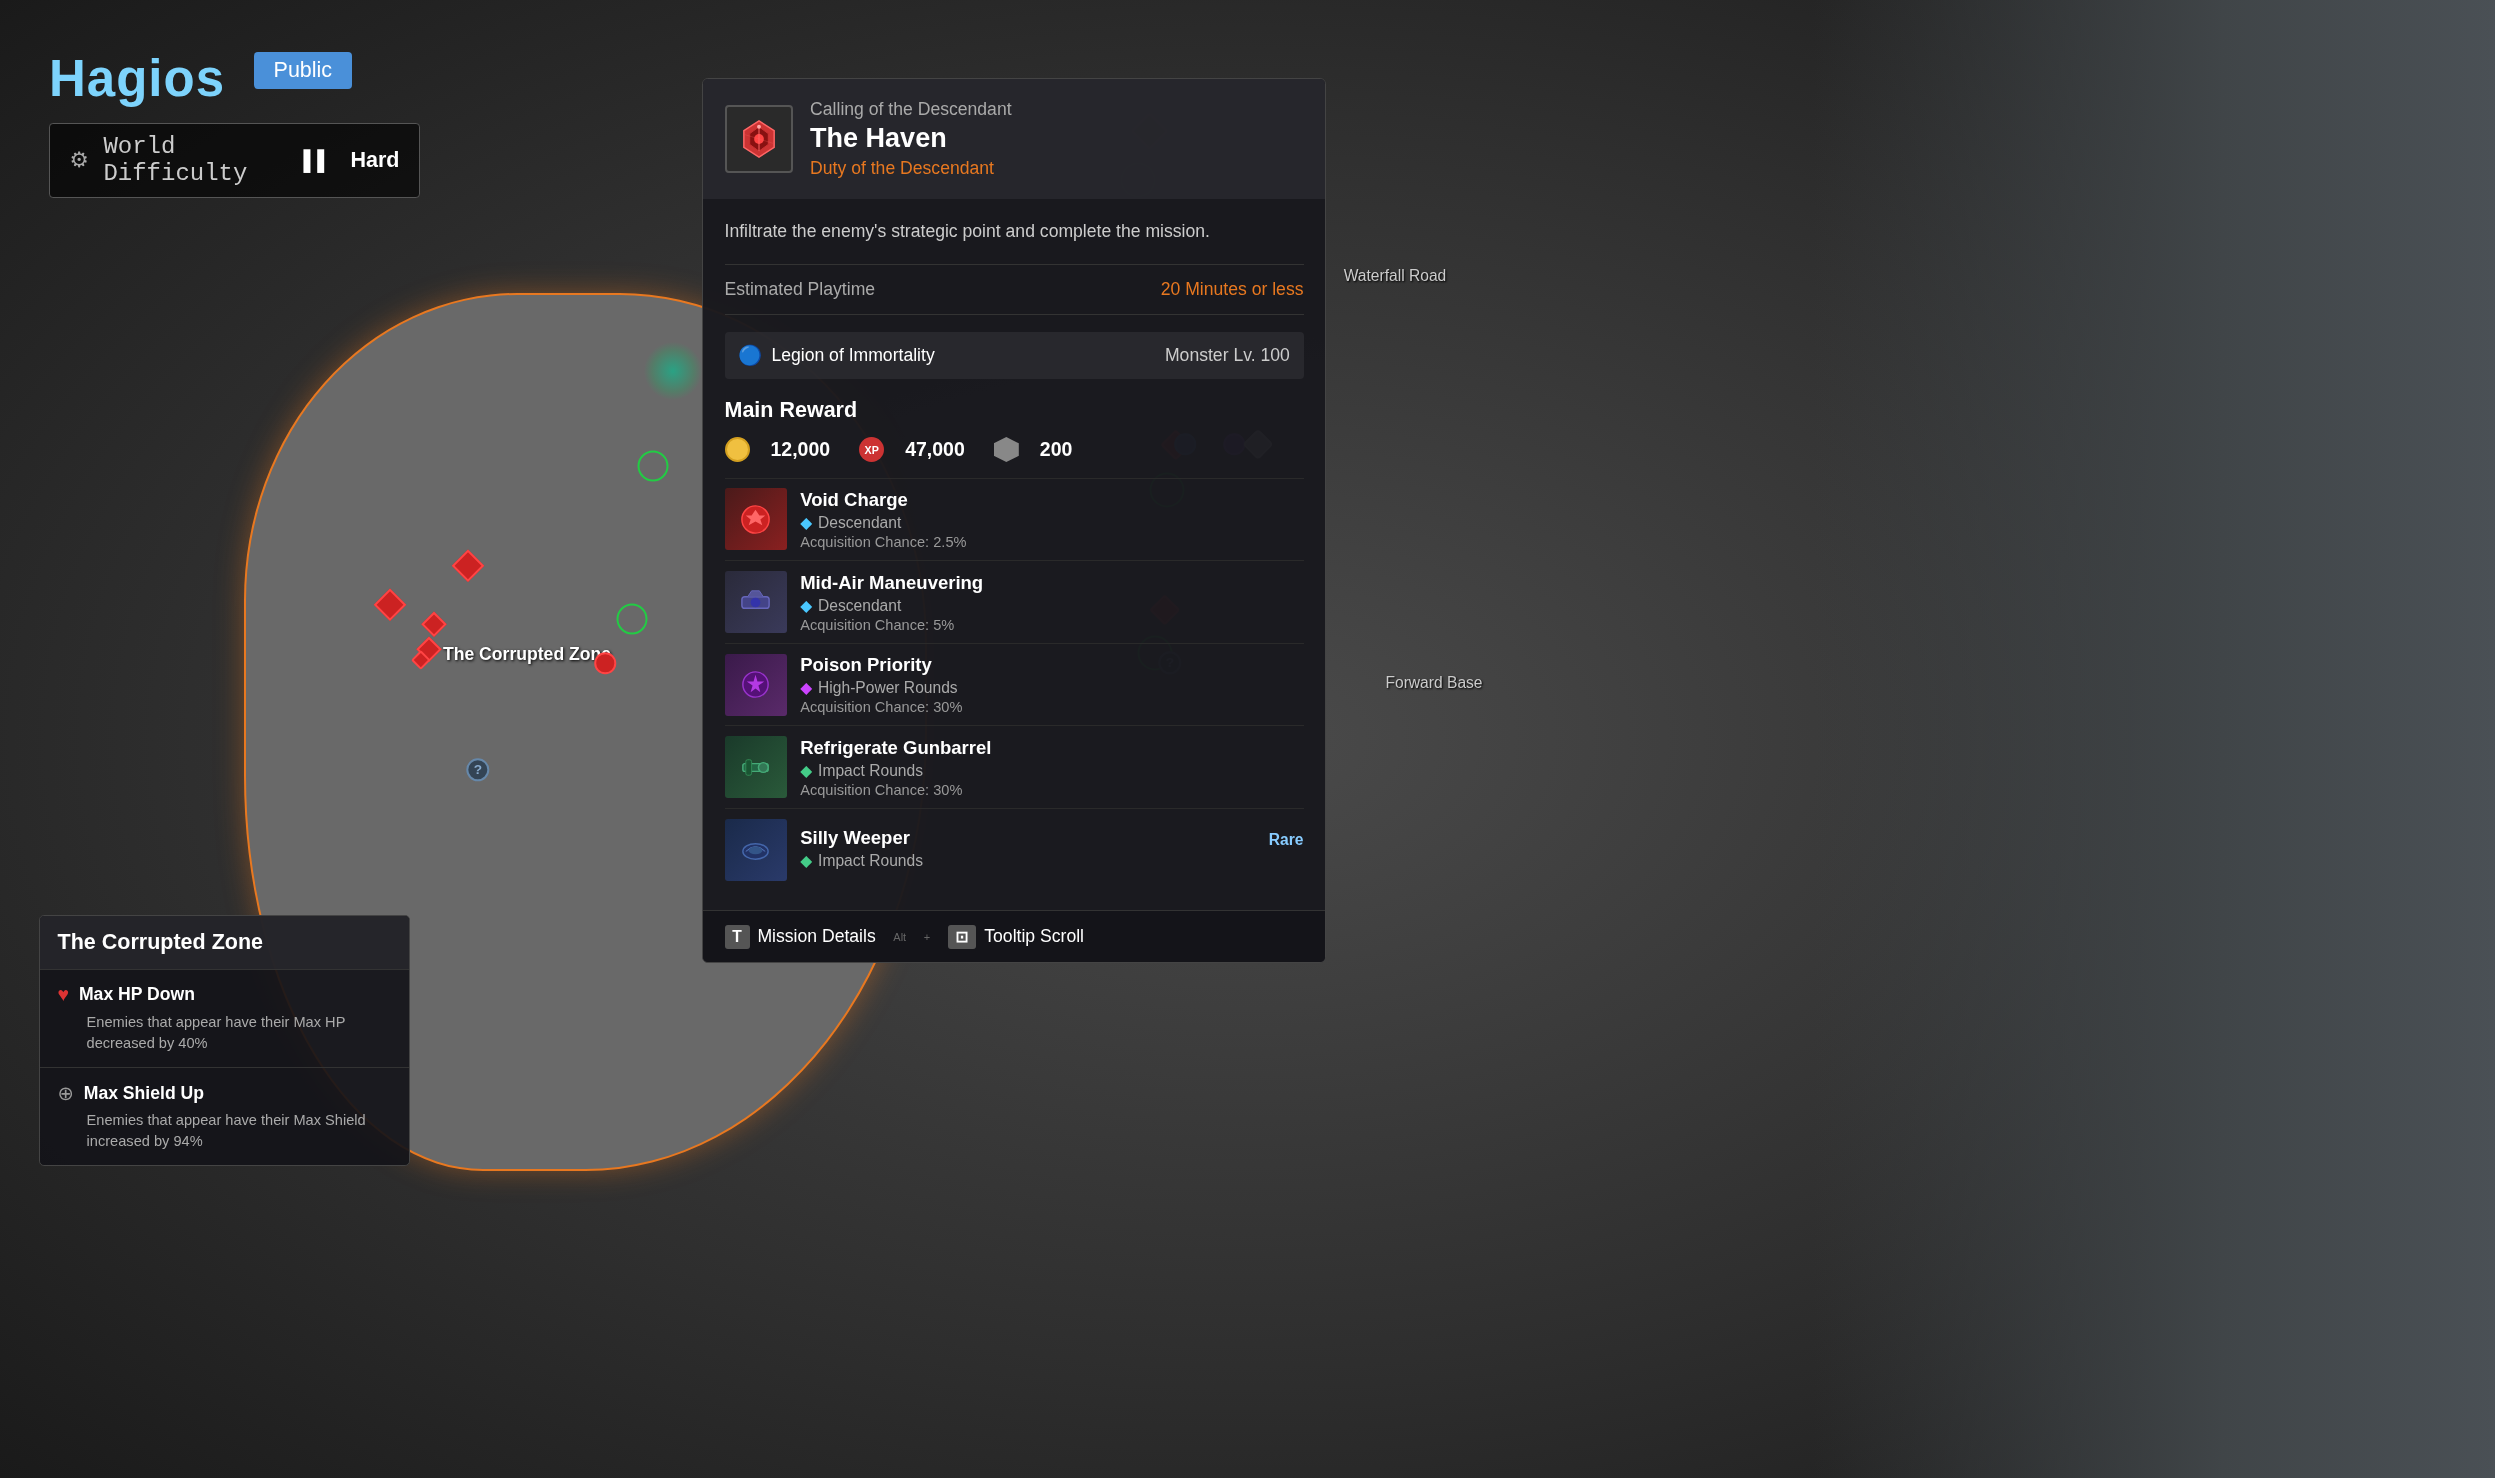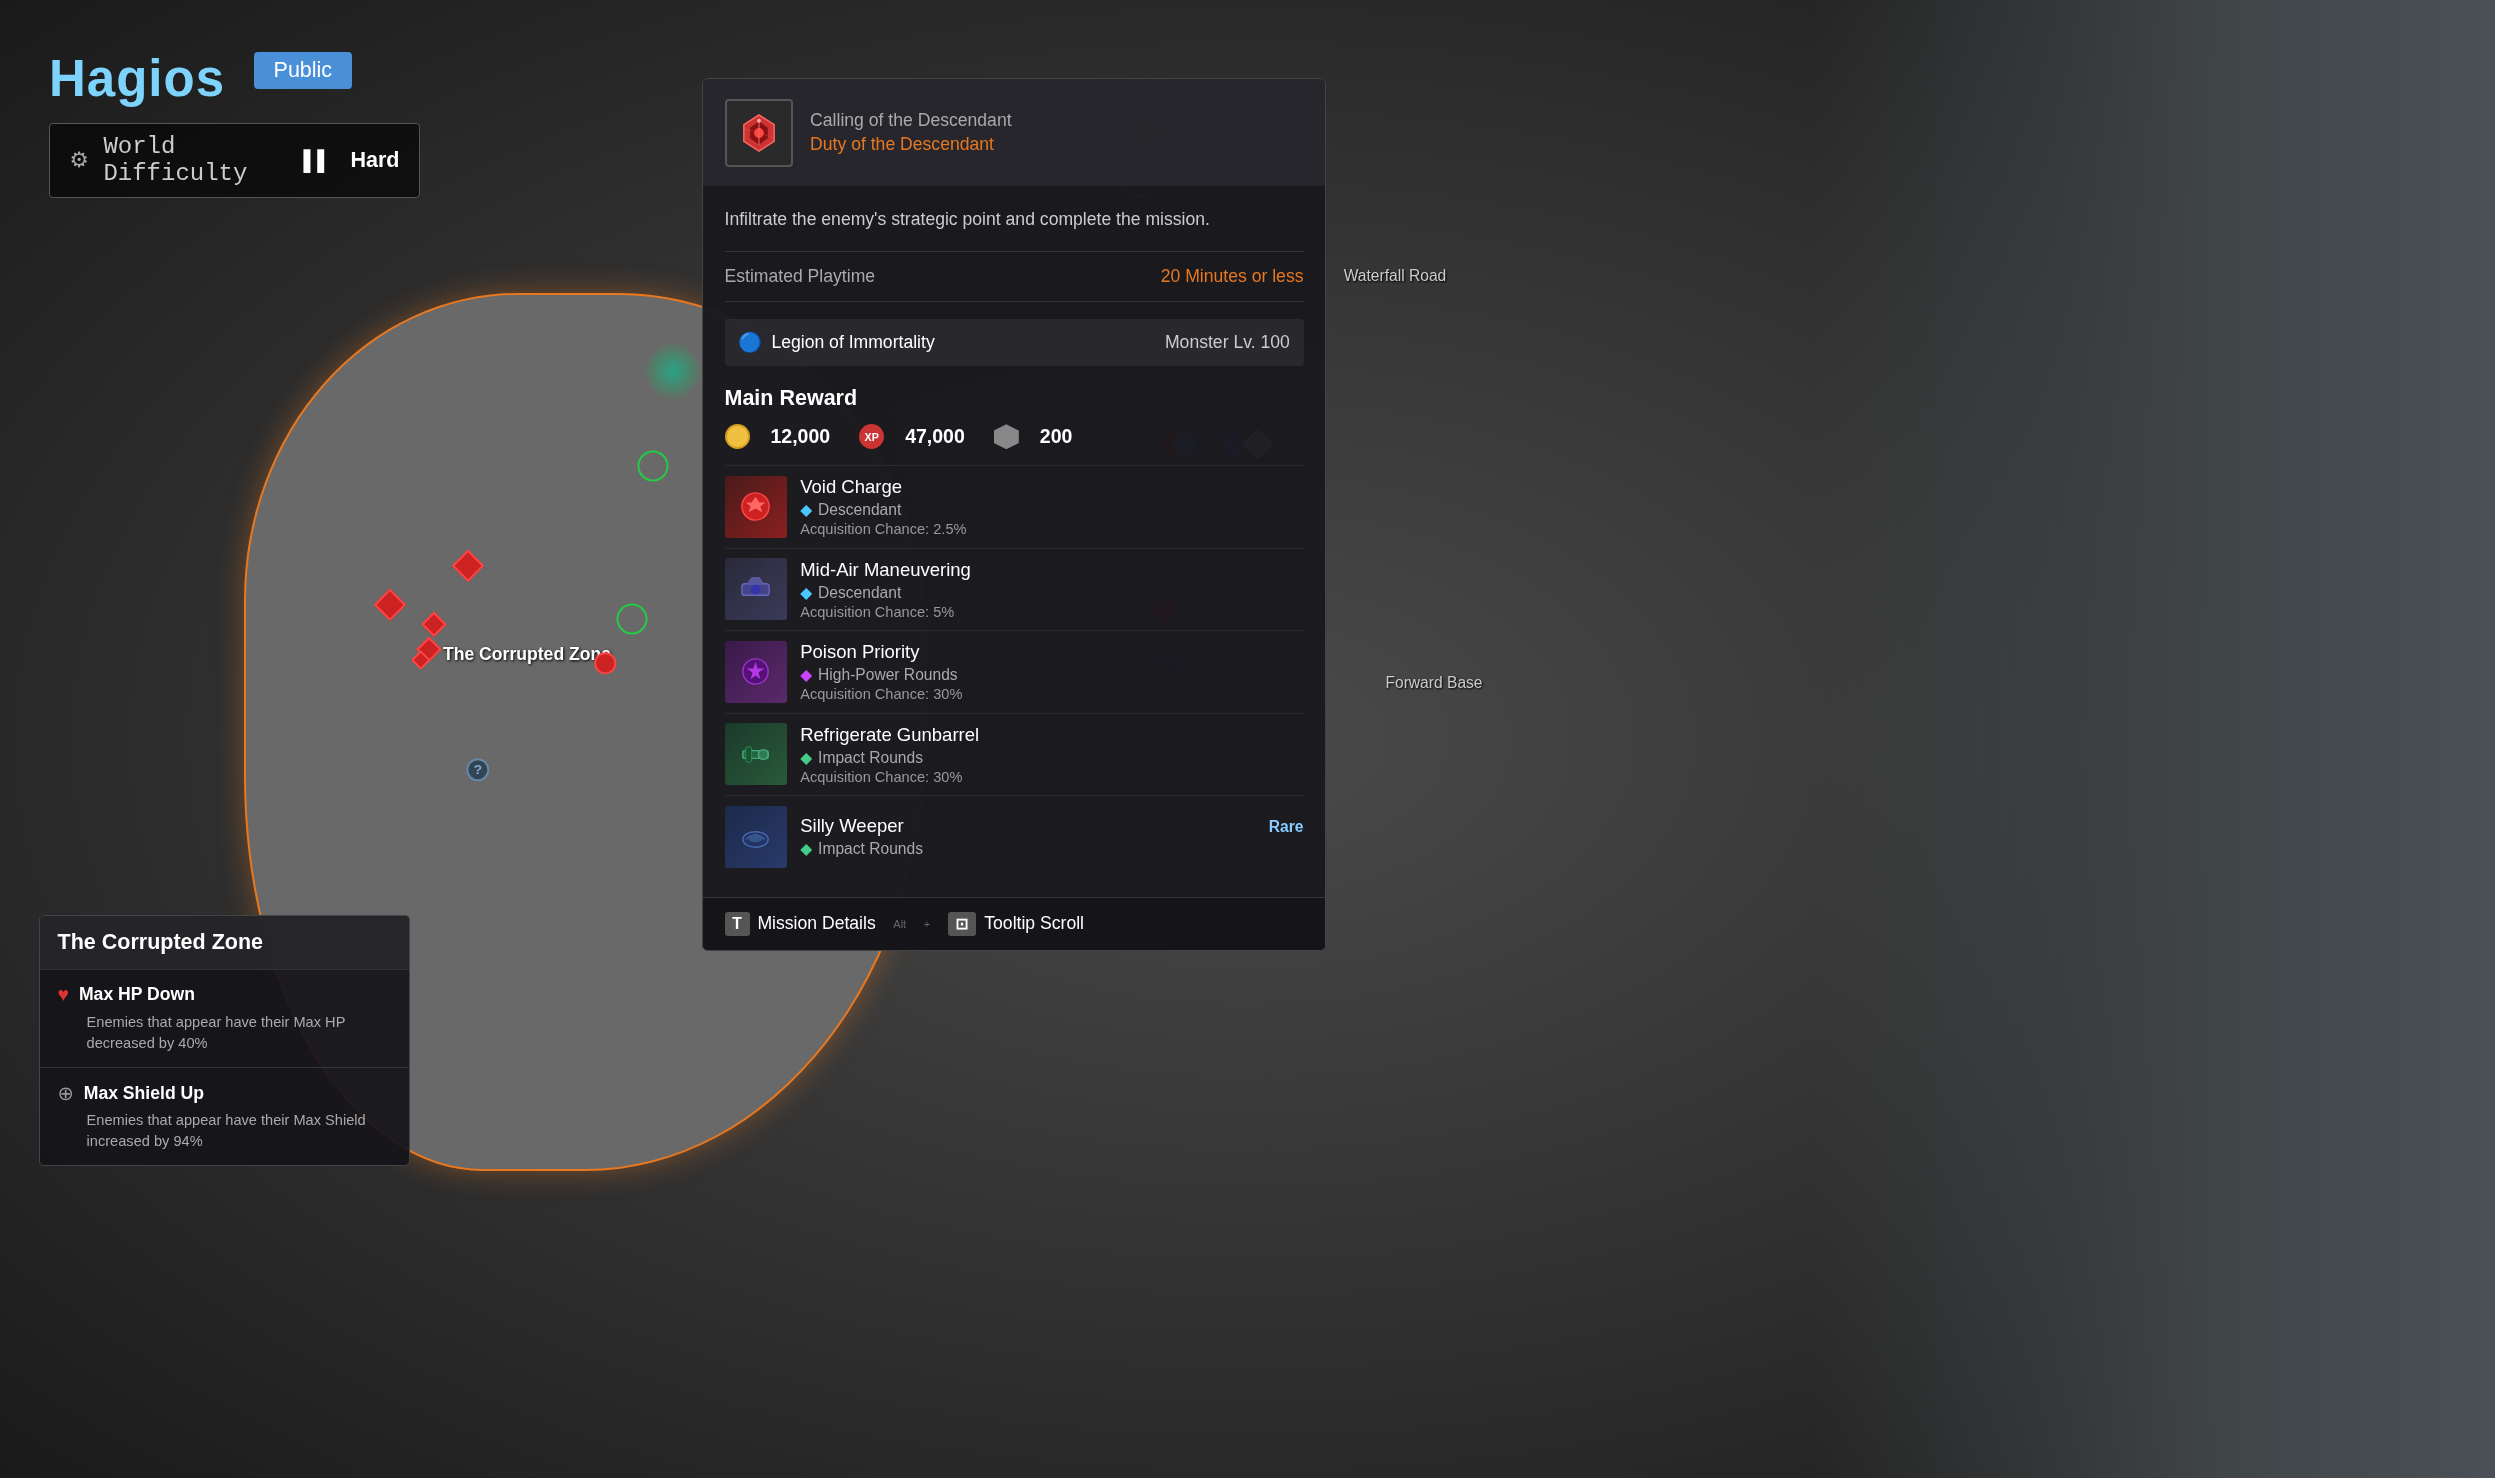--- a/index.html
+++ b/index.html
@@ -301,21 +301,21 @@
     .reward-thumb-green { background: linear-gradient(135deg, #1a3a2a, #2a5a3a); }
     .reward-thumb-blue { background: linear-gradient(135deg, #1a2a4a, #2a3a6a); }
 
     .reward-item-info {
       flex: 1;
     }
 
     .reward-item-name {
       color: #fff;
       font-size: 18.5px;
-      font-weight: 400;
+      font-weight: 700;
       margin-bottom: 2.9px;
     }
 
     .reward-item-type {
       display: flex;
       align-items: center;
       gap: 5.9px;
       color: #aaa;
       font-size: 15.6px;
       margin-bottom: 2px;
@@ -604,20 +604,21 @@
         <polygon points="22.5,4 38,14 38,31 22.5,41 7,31 7,14" fill="#cc3333" stroke="#ff6666" stroke-width="1.5"></polygon>
         <polygon points="22.5,10 32,17 32,28 22.5,35 13,28 13,17" fill="#881111" stroke="#cc3333" stroke-width="1"></polygon>
         <circle cx="22.5" cy="22.5" r="5" fill="#ff4444"></circle>
         <line x1="22.5" y1="10" x2="22.5" y2="35" stroke="#ff6666" stroke-width="1"></line>
         <line x1="8" y1="18" x2="37" y2="27" stroke="#ff6666" stroke-width="0.5" opacity="0.5"></line>
         <circle cx="22.5" cy="10" r="2" fill="#ffaaaa"></circle>
       </svg>
     </div>
     <div class="mission-title-block">
       <div class="mission-category">Calling of the Descendant</div>
+      <div class="mission-name">The Haven</div>
       <div class="mission-duty">Duty of the Descendant</div>
     </div>
   </div>
 
   <div class="mission-body">
     <div class="mission-desc">Infiltrate the enemy's strategic point and complete the mission.</div>
 
     <div class="playtime-row">
       <span class="playtime-label">Estimated Playtime</span>
       <span class="playtime-value">20 Minutes or less</span>

